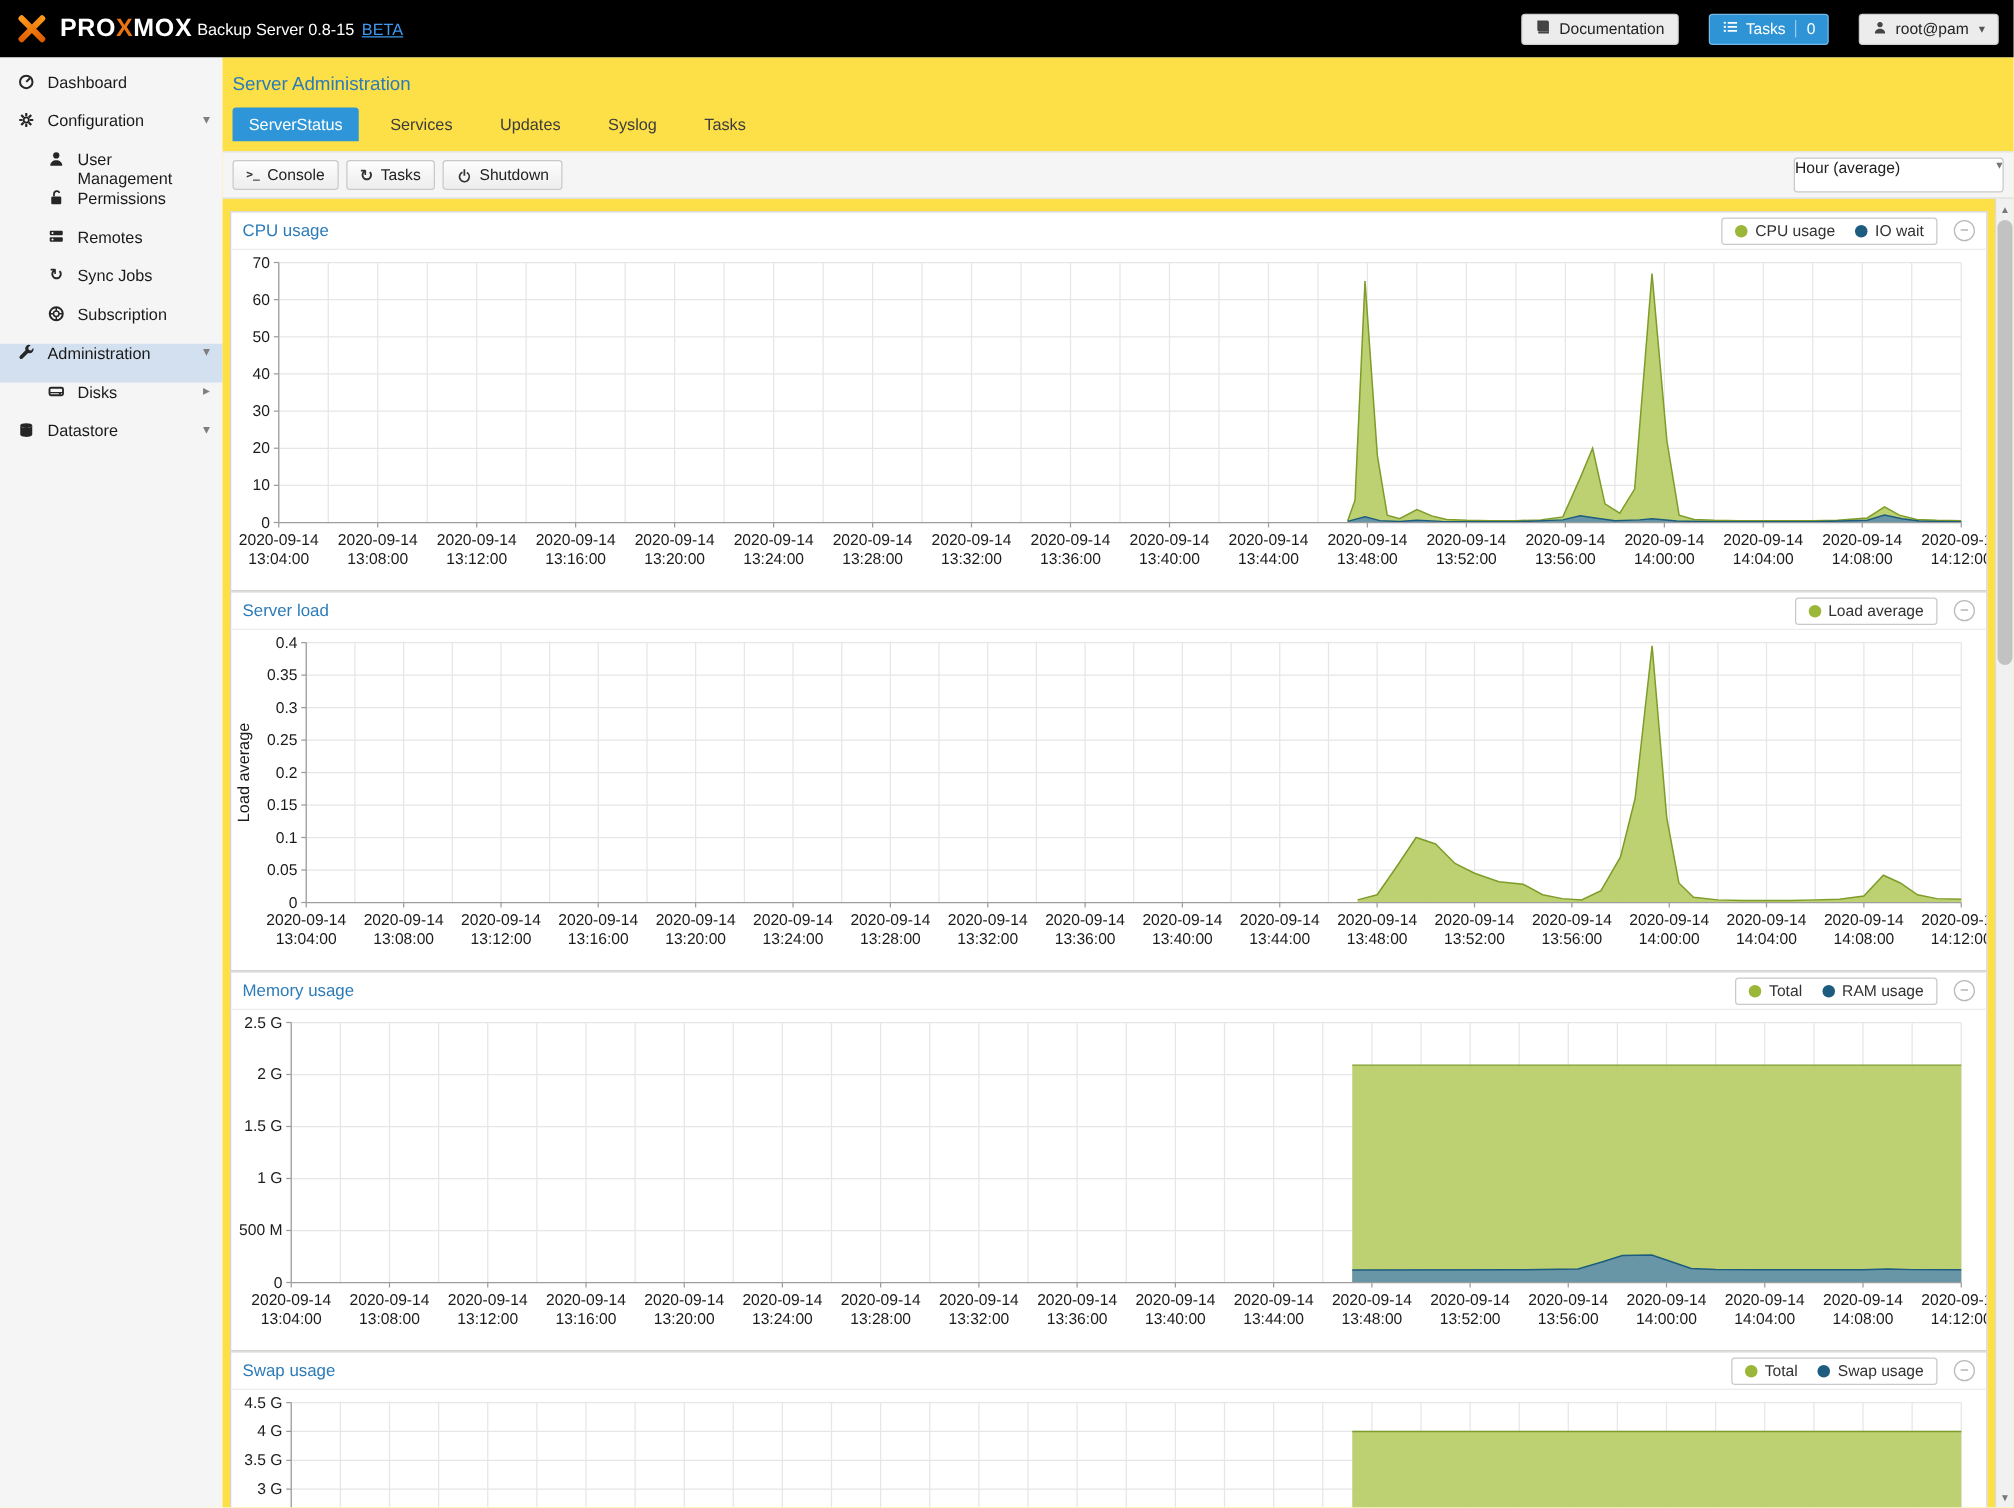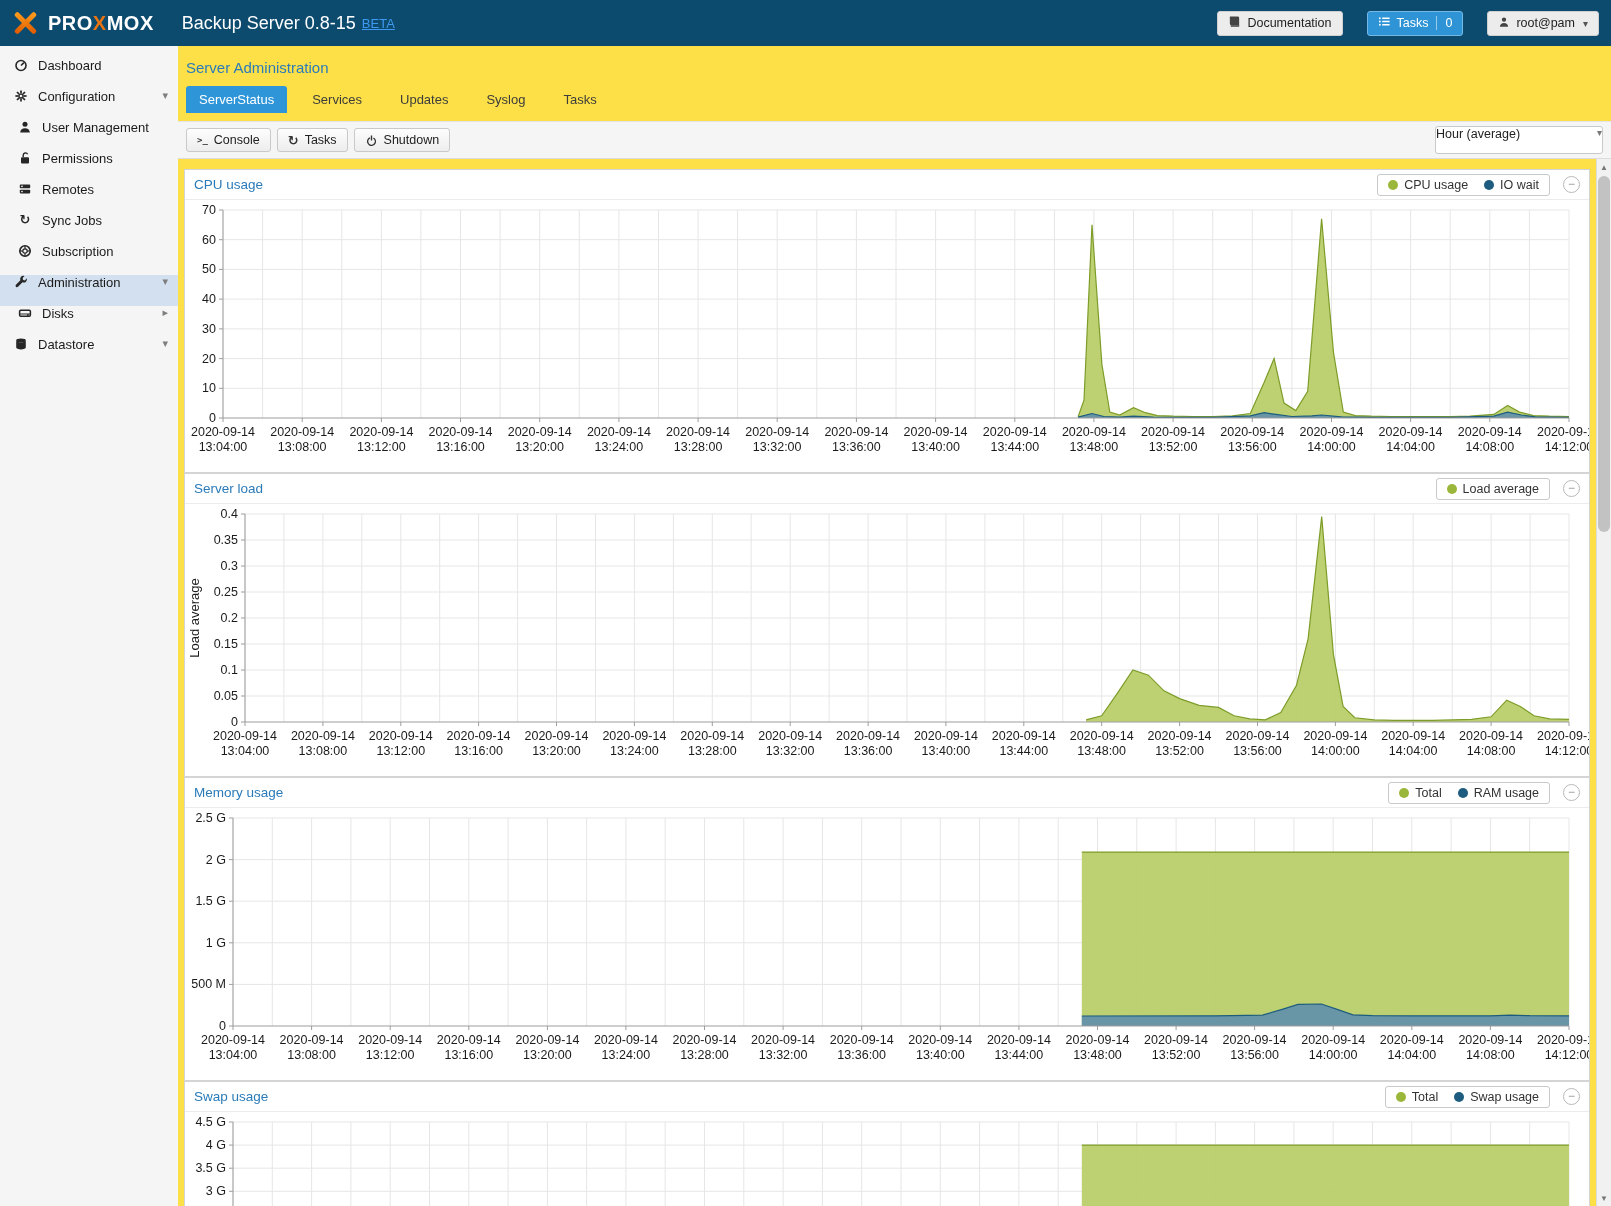--- a/index.html
+++ b/index.html
@@ -1,39 +1,39 @@
 <!DOCTYPE html>
 <html><head>
 <meta charset="utf-8">
 <style>
   *{margin:0;padding:0;box-sizing:border-box}
   html,body{width:1611px;height:1206px;overflow:hidden;background:#fff;
     font-family:"Liberation Sans","DejaVu Sans",sans-serif;font-size:13px;color:#1a1a1a}
   
-  .header{height:46px;background:#0c4a6e;display:flex;align-items:center;padding:0 12px}
+  .header{height:46px;background:#000000;display:flex;align-items:center;padding:0 12px}
   .logo-mark{width:26px;height:26px;position:relative;margin-right:10px;flex:none}
   .logo-mark i{position:absolute;left:11px;top:-1px;width:5px;height:28px;border-radius:2px;
     background:linear-gradient(#ff9d1c,#e05a00)}
   .logo-mark i.b1{transform:rotate(45deg)}
   .logo-mark i.b2{transform:rotate(-45deg)}
   .brand{color:#fff;font-size:20px;font-weight:bold;letter-spacing:.5px;white-space:nowrap}
   .brand .x{color:#e87412}
-  .product{color:#fff;font-size:18px;margin-left:28px;white-space:nowrap}
+  .product{color:#fff;font-size:13px;margin-left:4px;white-space:nowrap}
   .beta{color:#3d9af0;font-size:13px;font-weight:normal;text-decoration:underline;margin-left:6px;cursor:pointer}
   .header-right{margin-left:auto;display:flex;gap:24px;align-items:center}
   .hbtn{height:25px;display:inline-flex;align-items:center;gap:6px;padding:0 10px;border-radius:3px;
     font-size:12.5px;background:#ececec;border:1px solid #cfcfcf;color:#222;cursor:pointer;white-space:nowrap}
   .hbtn.tasks{background:#2f94d6;border-color:#74b9e6;color:#fff}
   .tasks-count{padding-left:8px;margin-left:2px;border-left:1px solid rgba(255,255,255,.5)}
   .hbtn .caret{font-size:10px;color:#555;margin-left:2px}
   
   .layout{display:flex;height:1160px}
   .sidebar{width:178px;background:#f5f5f5;padding-top:12px;flex:none}
   .side-item{height:31px;display:flex;align-items:flex-start;padding:0 10px 0 12px;font-size:13px;cursor:pointer}
-  .side-item.indent{padding-left:16px}
+  .side-item.indent{padding-left:36px}
   .side-item.selected{background:#d3e0ef}
   .side-item .icon{width:18px;margin-right:8px;display:inline-flex;justify-content:center;align-items:center;flex:none}
   .side-item .icon .glyph{font-size:13px;line-height:1;color:#262626;font-weight:bold}
   .side-item .arrow{margin-left:auto;color:#7e7e7e;font-size:11px}
   
   .main{flex:1;display:flex;flex-direction:column;min-width:0;background:#fde047}
   .page-title{color:#2b7bb9;font-size:15px;margin:13px 0 10px 8px}
   .tab-bar{display:flex;gap:12px;padding-left:8px;margin-bottom:8px}
   .tab{font-size:13px;color:#3c3c3c;padding:6px 13px;border-radius:3px 3px 0 0;cursor:pointer}
   .tab.active{background:#2e96d8;color:#fff}

